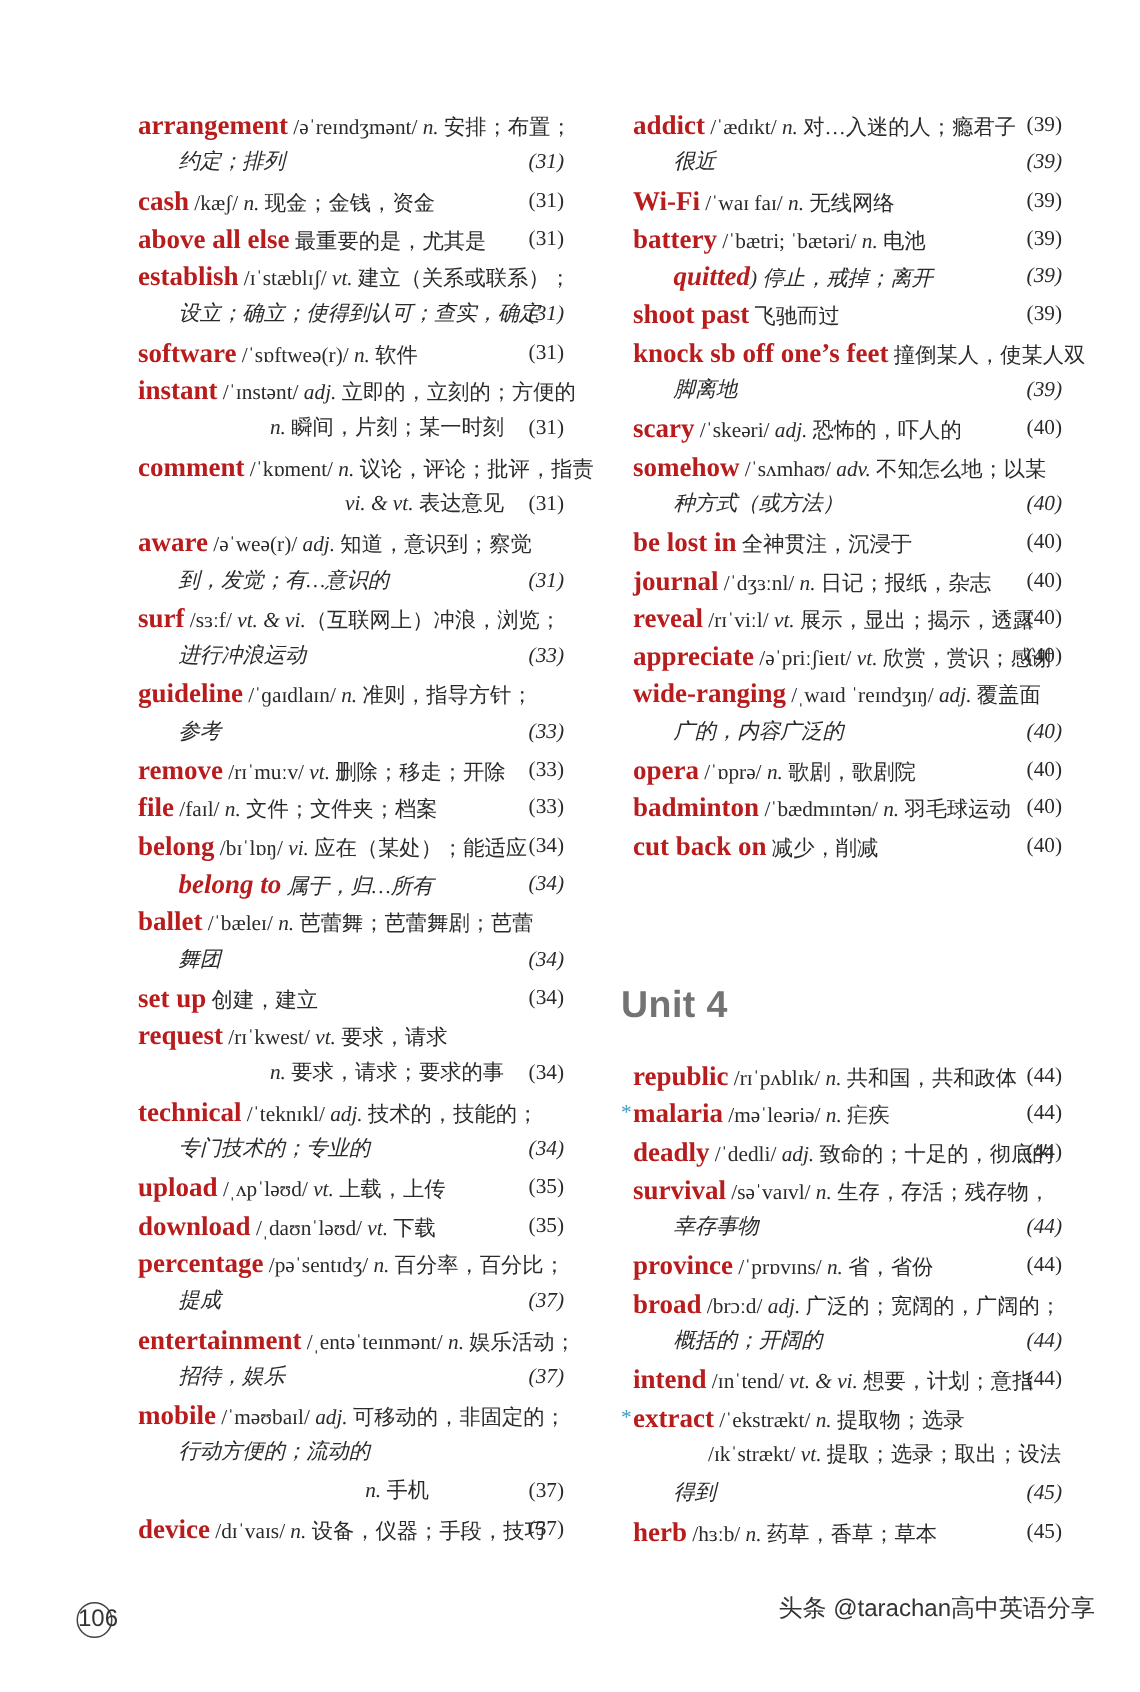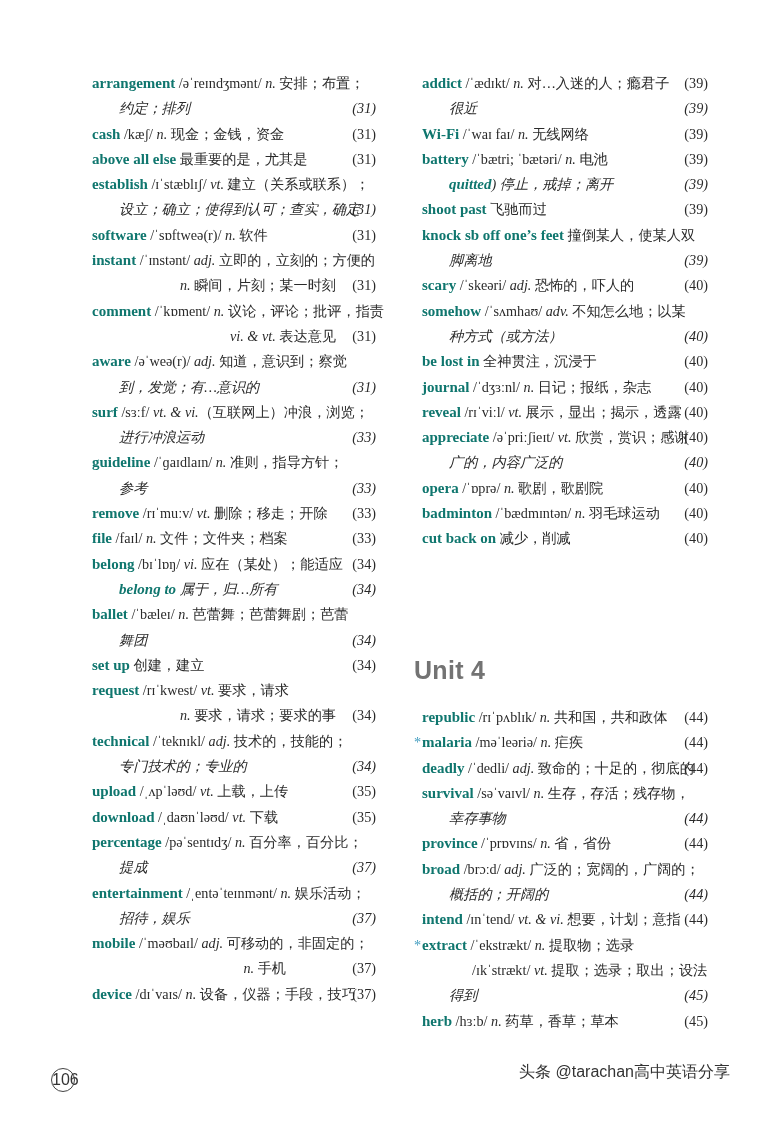--- a/index.html
+++ b/index.html
@@ -4,21 +4,21 @@
   <style>
     html, body { margin: 0; padding: 0; background: #ffffff; }
     body { width: 760px; height: 1128px; position: relative; overflow: hidden;
            font-family: "Liberation Serif", "DejaVu Serif", serif; color: #2a2a2a; }
     .col { position: absolute; top: 71px; }
     .col-left { left: 92px; width: 284px; }
     .col-right { left: 422px; width: 286px; }
     .line { height: 25.3px; line-height: 25.3px; font-size: 14.2px; white-space: nowrap; position: relative; }
     .line.indent { padding-left: 27px; font-style: italic; }
     .line.right-align { text-align: right; padding-right: 40px; }
-    .hw { color: #0f766e; font-weight: bold; font-family: "Liberation Serif", "DejaVu Serif", serif; font-size: 15px; }
+    .hw { color: #b91c1c; font-weight: bold; font-family: "Liberation Serif", "DejaVu Serif", serif; font-size: 18px; }
     .pos { font-style: italic; }
     .page-ref { position: absolute; right: 0; top: 0; }
     .star { color: #3f9bbf; position: absolute; left: -8px; }
     .unit-title { position: absolute; left: 414px; top: 656px; font-family: "Liberation Sans", "DejaVu Sans", sans-serif;
                   font-weight: bold; font-size: 25px; color: #737373; letter-spacing: 0.3px; }
     .page-number { position: absolute; left: 51px; top: 1068px; width: 22px; height: 22px; border: 1px solid #444;
                    border-radius: 50%; font-family: "Liberation Sans", "DejaVu Sans", sans-serif; font-size: 16px;
                    line-height: 22px; text-align: center; color: #333; }
     .watermark { position: absolute; right: 30px; top: 1062px; font-family: Liberation Sans, sans-serif; font-size: 16px; color: #333; text-align: center; }
   </style>
@@ -54,39 +54,41 @@
     <div class="line right-align"><span class="pos">n.</span><span> 要求，请求；要求的事</span><span class="page-ref">(34)</span></div>
     <div class="line"><span class="hw">technical</span><span> /ˈteknɪkl/ </span><span class="pos">adj.</span><span> 技术的，技能的；</span></div>
     <div class="line indent"><span>专门技术的；专业的</span><span class="page-ref">(34)</span></div>
     <div class="line"><span class="hw">upload</span><span> /ˌʌpˈləʊd/ </span><span class="pos">vt.</span><span> 上载，上传</span><span class="page-ref">(35)</span></div>
     <div class="line"><span class="hw">download</span><span> /ˌdaʊnˈləʊd/ </span><span class="pos">vt.</span><span> 下载</span><span class="page-ref">(35)</span></div>
     <div class="line"><span class="hw">percentage</span><span> /pəˈsentɪdʒ/ </span><span class="pos">n.</span><span> 百分率，百分比；</span></div>
     <div class="line indent"><span>提成</span><span class="page-ref">(37)</span></div>
     <div class="line"><span class="hw">entertainment</span><span> /ˌentəˈteɪnmənt/ </span><span class="pos">n.</span><span> 娱乐活动；</span></div>
     <div class="line indent"><span>招待，娱乐</span><span class="page-ref">(37)</span></div>
     <div class="line"><span class="hw">mobile</span><span> /ˈməʊbaɪl/ </span><span class="pos">adj.</span><span> 可移动的，非固定的；</span></div>
+    <div class="line indent"><span>行动方便的；流动的</span></div>
     <div class="line right-align" style="padding-right: 90px;"><span class="pos">n.</span><span> 手机</span><span class="page-ref">(37)</span></div>
     <div class="line"><span class="hw">device</span><span> /dɪˈvaɪs/ </span><span class="pos">n.</span><span> 设备，仪器；手段，技巧</span><span class="page-ref">(37)</span></div>
   </div>
 <div class="col col-right" id="col-right">
     <div class="line"><span class="hw">addict</span><span> /ˈædɪkt/ </span><span class="pos">n.</span><span> 对…入迷的人；瘾君子</span><span class="page-ref">(39)</span></div>
     <div class="line indent"><span>很近</span><span class="page-ref">(39)</span></div>
     <div class="line"><span class="hw">Wi-Fi</span><span> /ˈwaɪ faɪ/ </span><span class="pos">n.</span><span> 无线网络</span><span class="page-ref">(39)</span></div>
     <div class="line"><span class="hw">battery</span><span> /ˈbætri; ˈbætəri/ </span><span class="pos">n.</span><span> 电池</span><span class="page-ref">(39)</span></div>
     <div class="line indent"><span class="hw">quitted</span><span>) </span><span>停止，戒掉；离开</span><span class="page-ref">(39)</span></div>
     <div class="line"><span class="hw">shoot past</span><span> </span><span>飞驰而过</span><span class="page-ref">(39)</span></div>
     <div class="line"><span class="hw">knock sb off one’s feet</span><span> </span><span>撞倒某人，使某人双</span></div>
     <div class="line indent"><span>脚离地</span><span class="page-ref">(39)</span></div>
     <div class="line"><span class="hw">scary</span><span> /ˈskeəri/ </span><span class="pos">adj.</span><span> 恐怖的，吓人的</span><span class="page-ref">(40)</span></div>
     <div class="line"><span class="hw">somehow</span><span> /ˈsʌmhaʊ/ </span><span class="pos">adv.</span><span> 不知怎么地；以某</span></div>
     <div class="line indent"><span>种方式（或方法）</span><span class="page-ref">(40)</span></div>
     <div class="line"><span class="hw">be lost in</span><span> </span><span>全神贯注，沉浸于</span><span class="page-ref">(40)</span></div>
     <div class="line"><span class="hw">journal</span><span> /ˈdʒɜːnl/ </span><span class="pos">n.</span><span> 日记；报纸，杂志</span><span class="page-ref">(40)</span></div>
     <div class="line"><span class="hw">reveal</span><span> /rɪˈviːl/ </span><span class="pos">vt.</span><span> 展示，显出；揭示，透露</span><span class="page-ref">(40)</span></div>
     <div class="line"><span class="hw">appreciate</span><span> /əˈpriːʃieɪt/ </span><span class="pos">vt.</span><span> 欣赏，赏识；感谢</span><span class="page-ref">(40)</span></div>
+    <div class="line"><span class="hw">wide-ranging</span><span> /ˌwaɪd ˈreɪndʒɪŋ/ </span><span class="pos">adj.</span><span> 覆盖面</span></div>
     <div class="line indent"><span>广的，内容广泛的</span><span class="page-ref">(40)</span></div>
     <div class="line"><span class="hw">opera</span><span> /ˈɒprə/ </span><span class="pos">n.</span><span> 歌剧，歌剧院</span><span class="page-ref">(40)</span></div>
     <div class="line"><span class="hw">badminton</span><span> /ˈbædmɪntən/ </span><span class="pos">n.</span><span> 羽毛球运动</span><span class="page-ref">(40)</span></div>
     <div class="line"><span class="hw">cut back on</span><span> </span><span>减少，削减</span><span class="page-ref">(40)</span></div>
   </div>
 <div class="col col-right" style="top:705px;" id="col-unit4">
     <div class="line"><span class="hw">republic</span><span> /rɪˈpʌblɪk/ </span><span class="pos">n.</span><span> 共和国，共和政体</span><span class="page-ref">(44)</span></div>
     <div class="line"><span class="star">*</span><span class="hw">malaria</span><span> /məˈleəriə/ </span><span class="pos">n.</span><span> 疟疾</span><span class="page-ref">(44)</span></div>
     <div class="line"><span class="hw">deadly</span><span> /ˈdedli/ </span><span class="pos">adj.</span><span> 致命的；十足的，彻底的</span><span class="page-ref">(44)</span></div>
     <div class="line"><span class="hw">survival</span><span> /səˈvaɪvl/ </span><span class="pos">n.</span><span> 生存，存活；残存物，</span></div>

